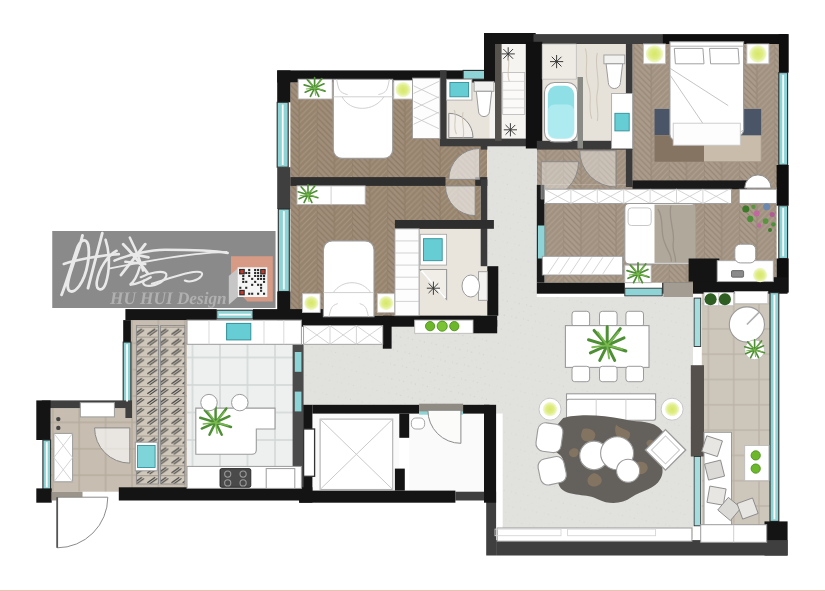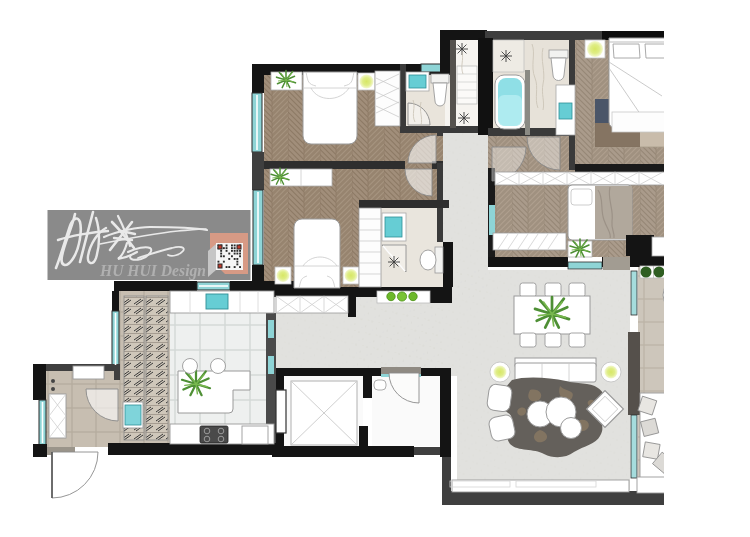--- a/index.html
+++ b/index.html
@@ -1,16 +1,16 @@
 <!DOCTYPE html>
 <html><head>
 <meta charset="utf-8">
 <style>
 html,body{margin:0;padding:0;background:#ffffff;}
-#stage{position:relative;width:664px;height:537px;background:#c2410c;overflow:hidden;font-family:"Liberation Sans",sans-serif;}
+#stage{position:relative;width:750px;height:537px;background:#c2410c;overflow:hidden;font-family:"Liberation Sans",sans-serif;}
 </style>
 </head>
 <body>
 <div id="stage">
 <svg width="750" height="537" viewBox="0 0 750 537" xmlns="http://www.w3.org/2000/svg">
 <defs>
 <pattern id="herr" width="32" height="16" patternUnits="userSpaceOnUse">
   <rect x="0" y="0" width="16" height="16" fill="#a18e7a"></rect>
   <rect x="16" y="0" width="16" height="16" fill="#97846f"></rect>
   <path d="M0,0 L16,16 M0,-5.3 L16,10.7 M0,-10.6 L16,5.4 M0,5.3 L16,21.3 M0,10.6 L16,26.6" stroke="#8d7a65" stroke-width="1.1" fill="none"></path>

